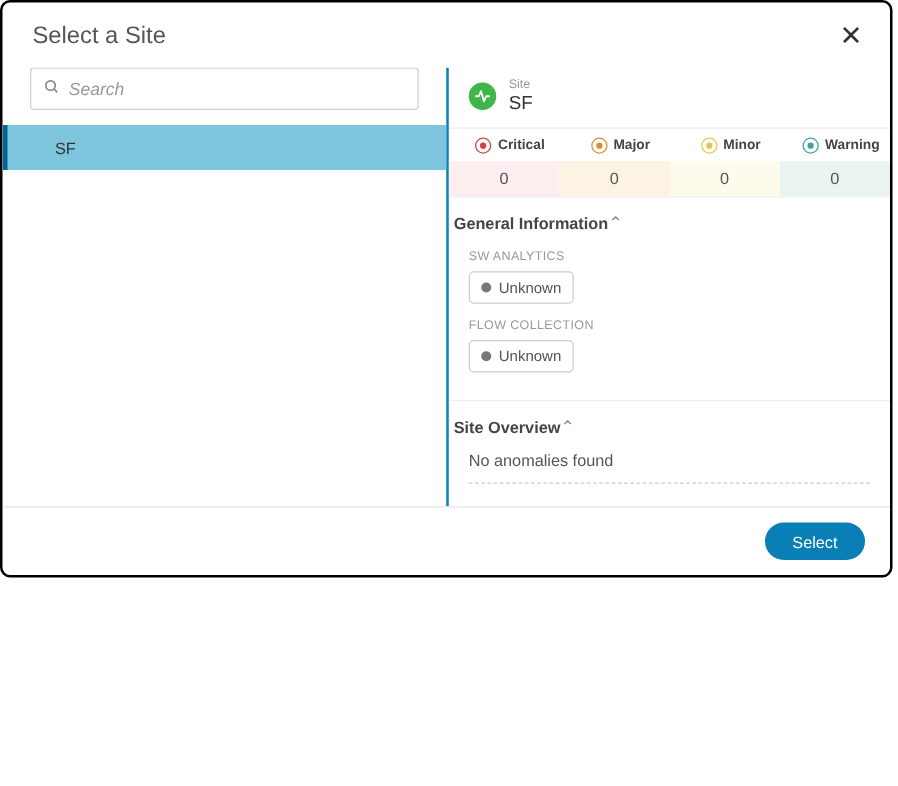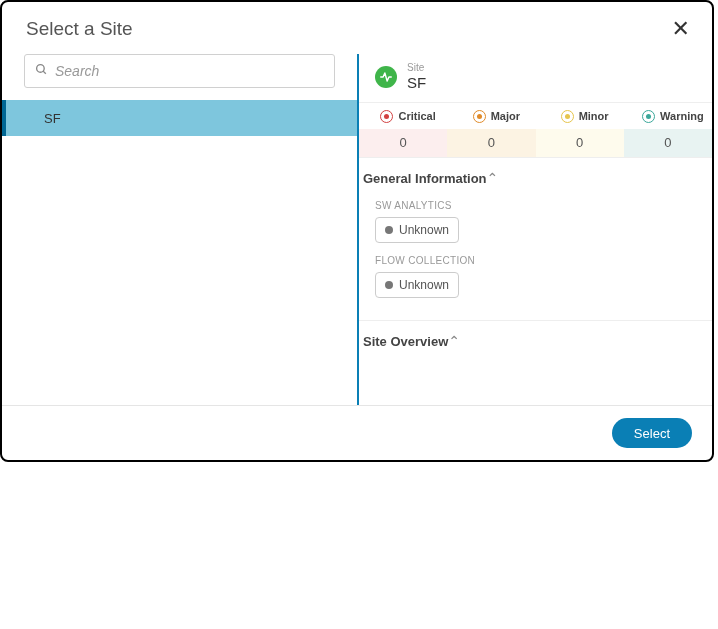--- a/index.html
+++ b/index.html
@@ -357,20 +357,21 @@
           </div>
         </div>
       </div>
 
       <div class="section">
         <div class="section-header">
           <span class="section-title">Site Overview</span>
           <span class="chevron">⌃</span>
         </div>
         <div class="section-body">
+          <div class="anom-text">No anomalies found</div>
         </div>
       </div>
     </div>
   </div>
 
   <div class="dialog-footer">
     <button class="select-btn">Select</button>
   </div>
 </div>
 

